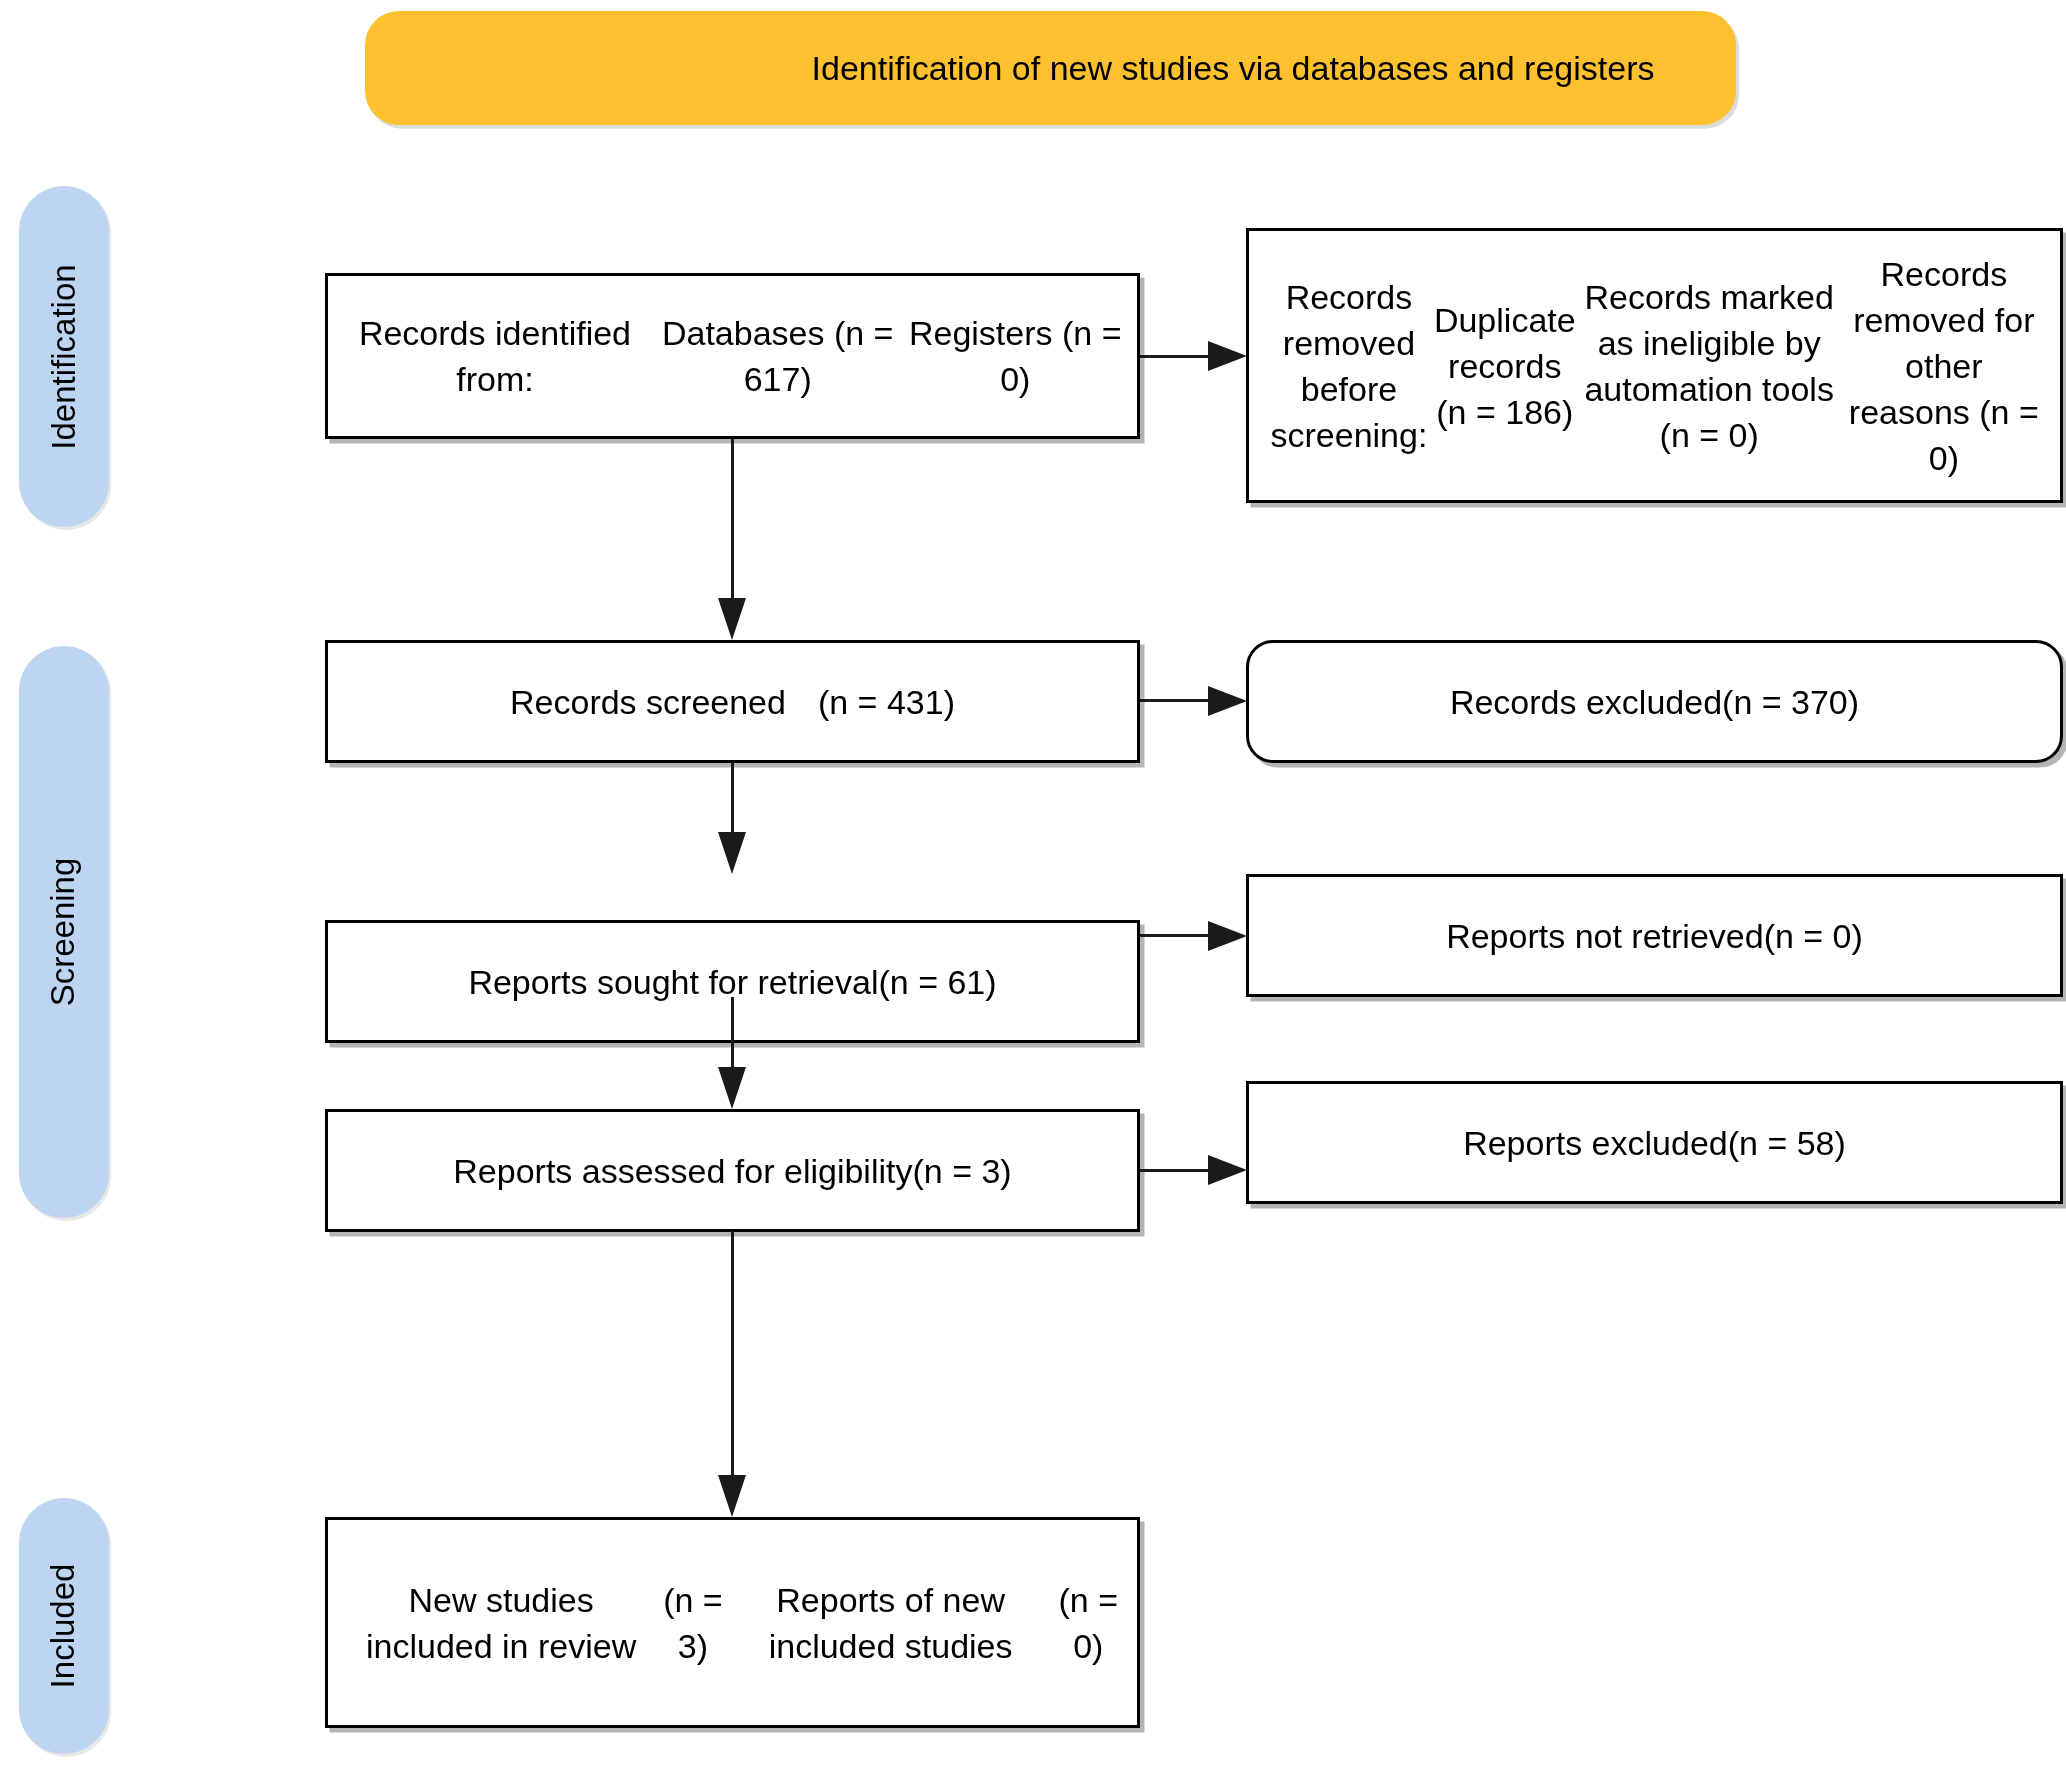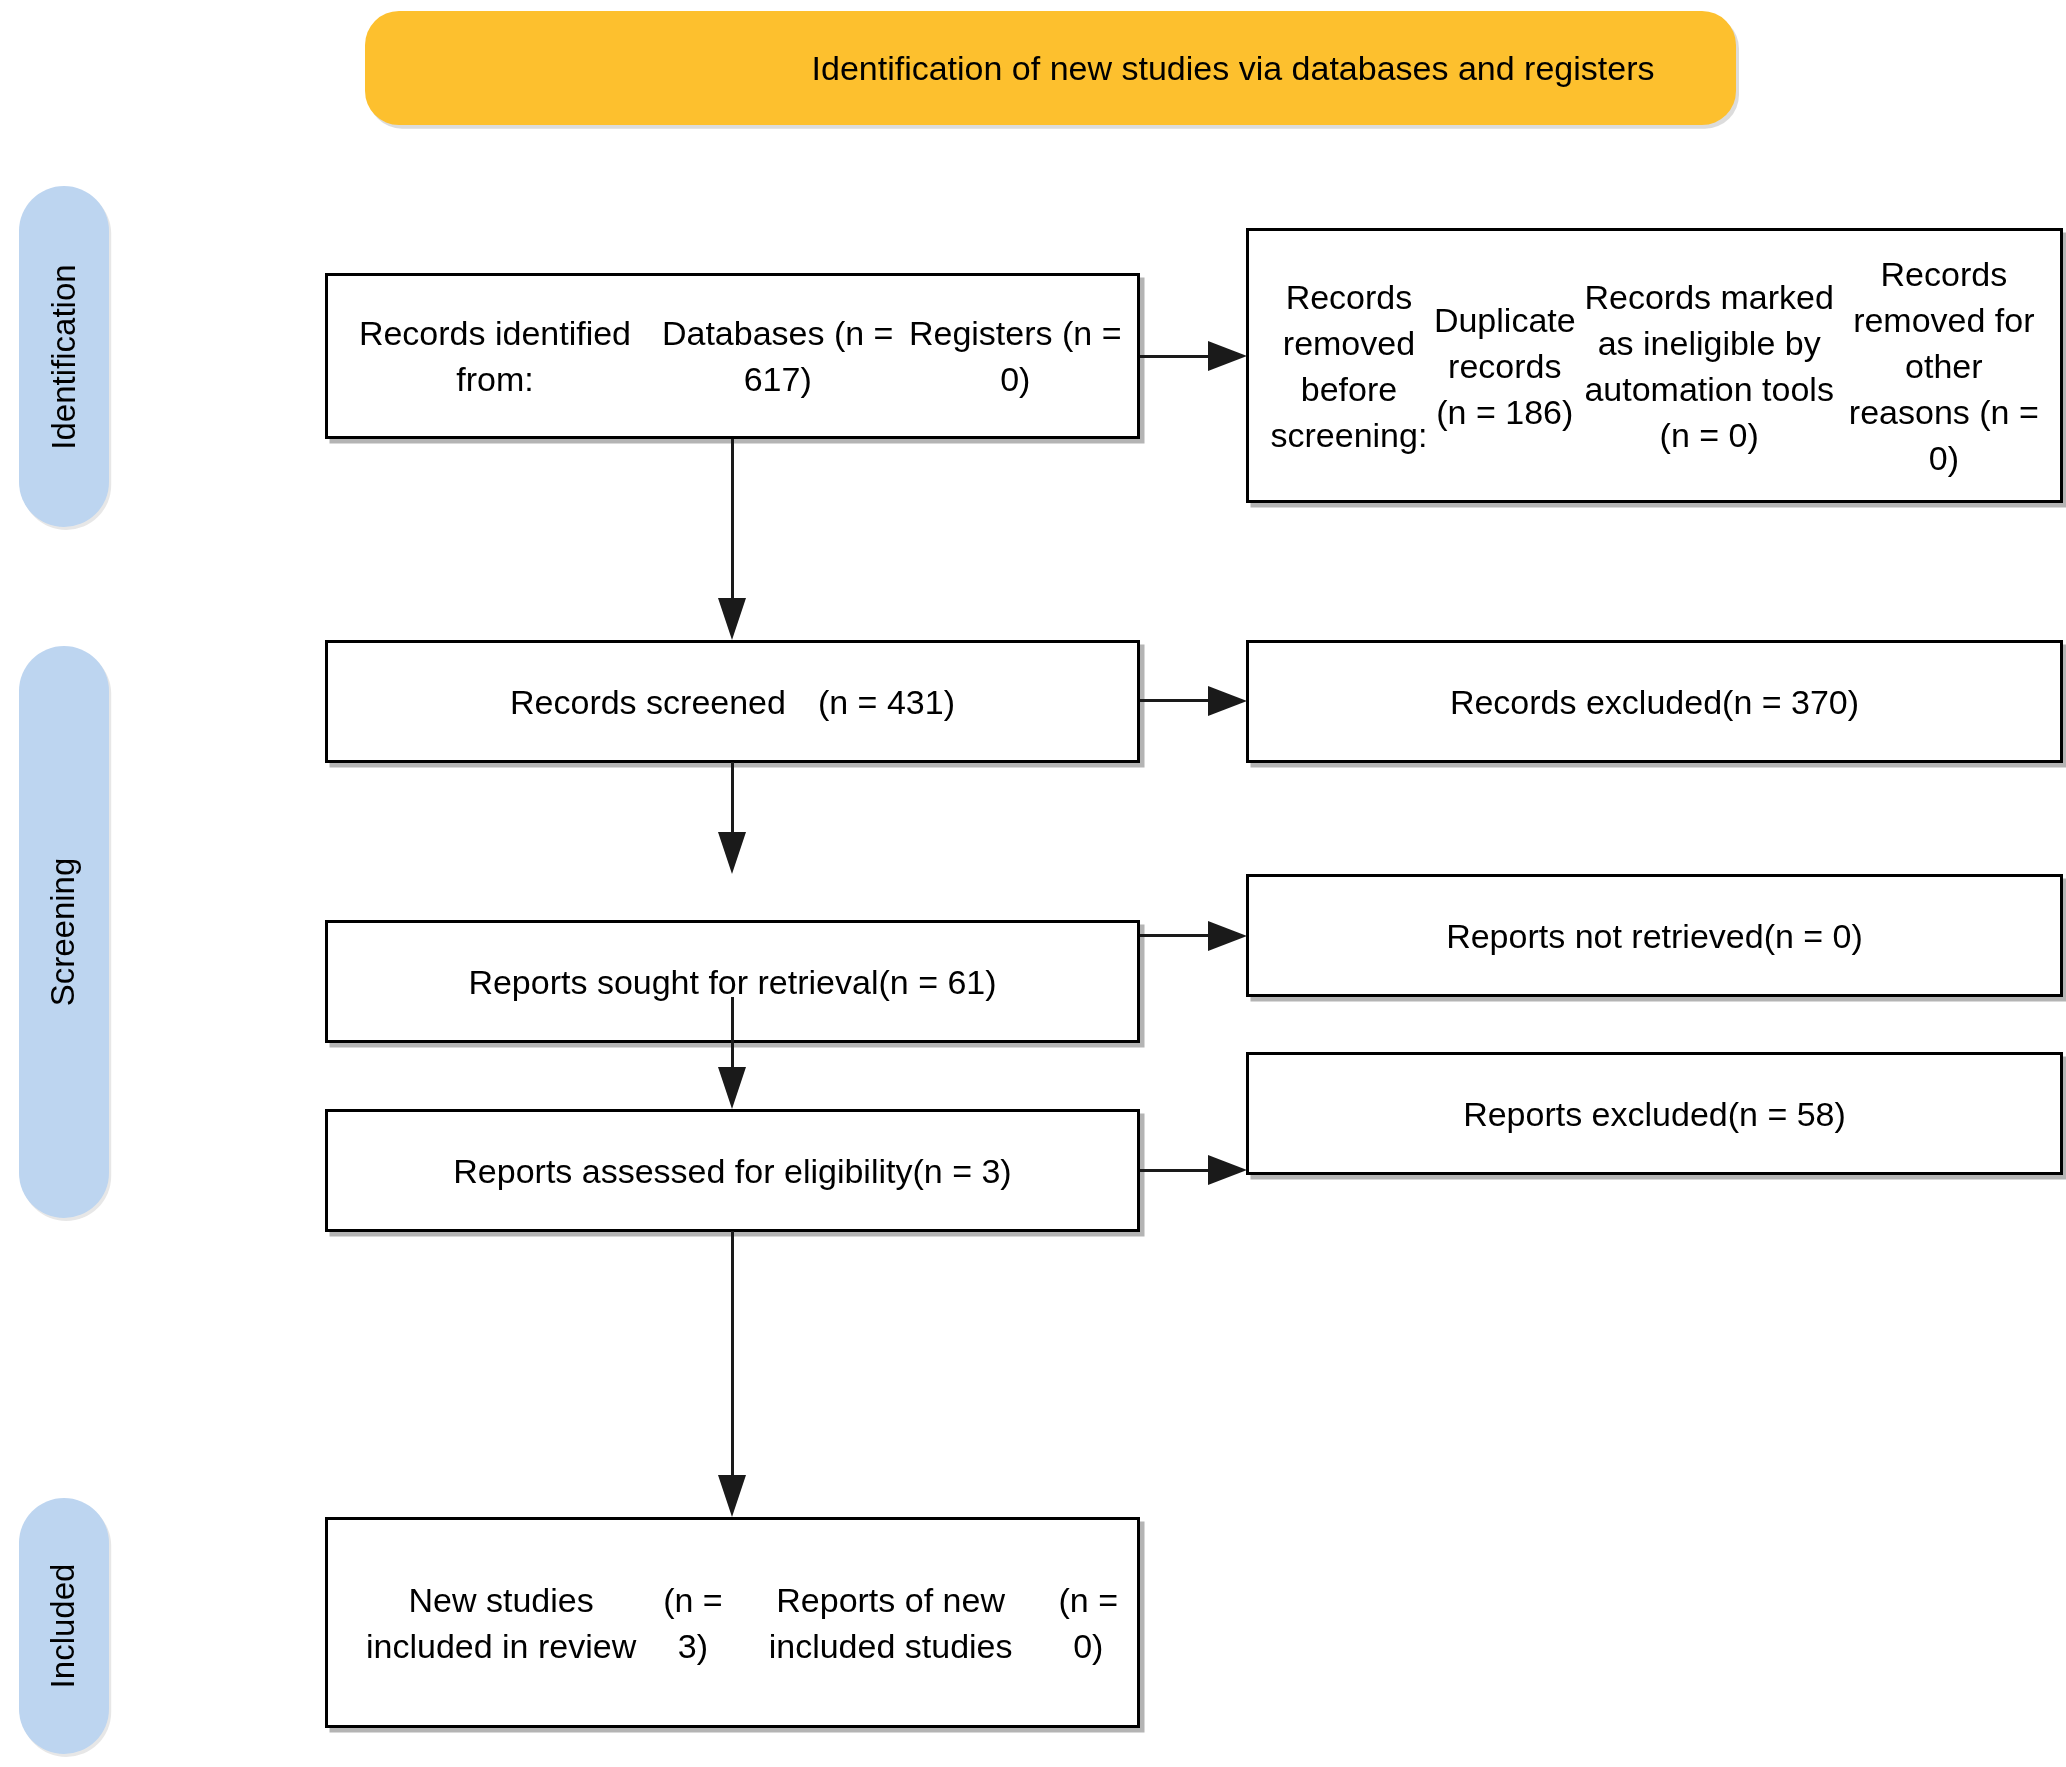--- a/index.html
+++ b/index.html
@@ -61,25 +61,25 @@
     text-align: center;
     font-size: 34px; line-height: 46px;
     padding: 0 15px;
     box-shadow: 4.5px 4.5px 0 rgba(130,130,130,0.6);
   }
   .col-left  { left: 325px;  width: 815px; }
   .col-right { left: 1246px; width: 817px; }
   #box-records-identified { top: 273px;  height: 166px; }
   #box-records-removed    { top: 228px;  height: 275px; }
   #box-records-screened   { top: 640px;  height: 123px; gap: 32px; }
-  #box-records-excluded   { top: 640px;  height: 123px; }
+  #box-records-excluded   { top: 640px;  height: 123px; border-radius: 27px; }
   #box-reports-sought     { top: 920px; height: 123px; }
   #box-reports-not-retrieved { top: 874px; height: 123px; }
   #box-reports-assessed   { top: 1109px; height: 123px; }
-  #box-reports-excluded   { top: 1052px; height: 123px; }
+  #box-reports-excluded   { top: 1081px; height: 123px; }
   #box-new-studies        { top: 1517px; height: 211px; }
 
   
   .vline {
     position: absolute; left: 731px; width: 3px;
     background: var(--arrow, #1a1a1a);
   }
   .vhead {
     position: absolute; left: 718px;
     width: 0; height: 0;

